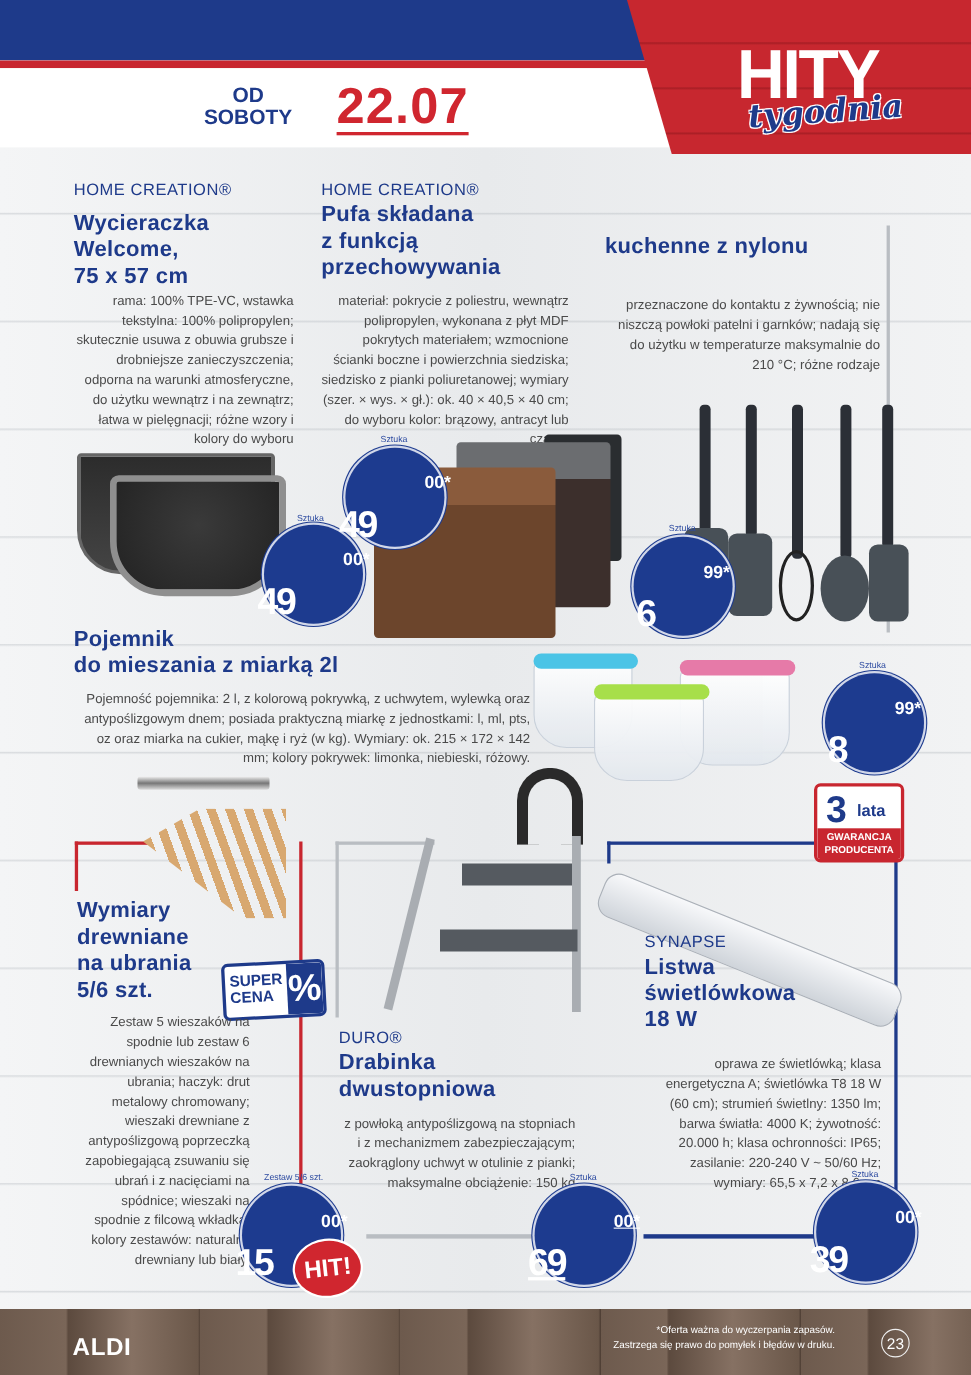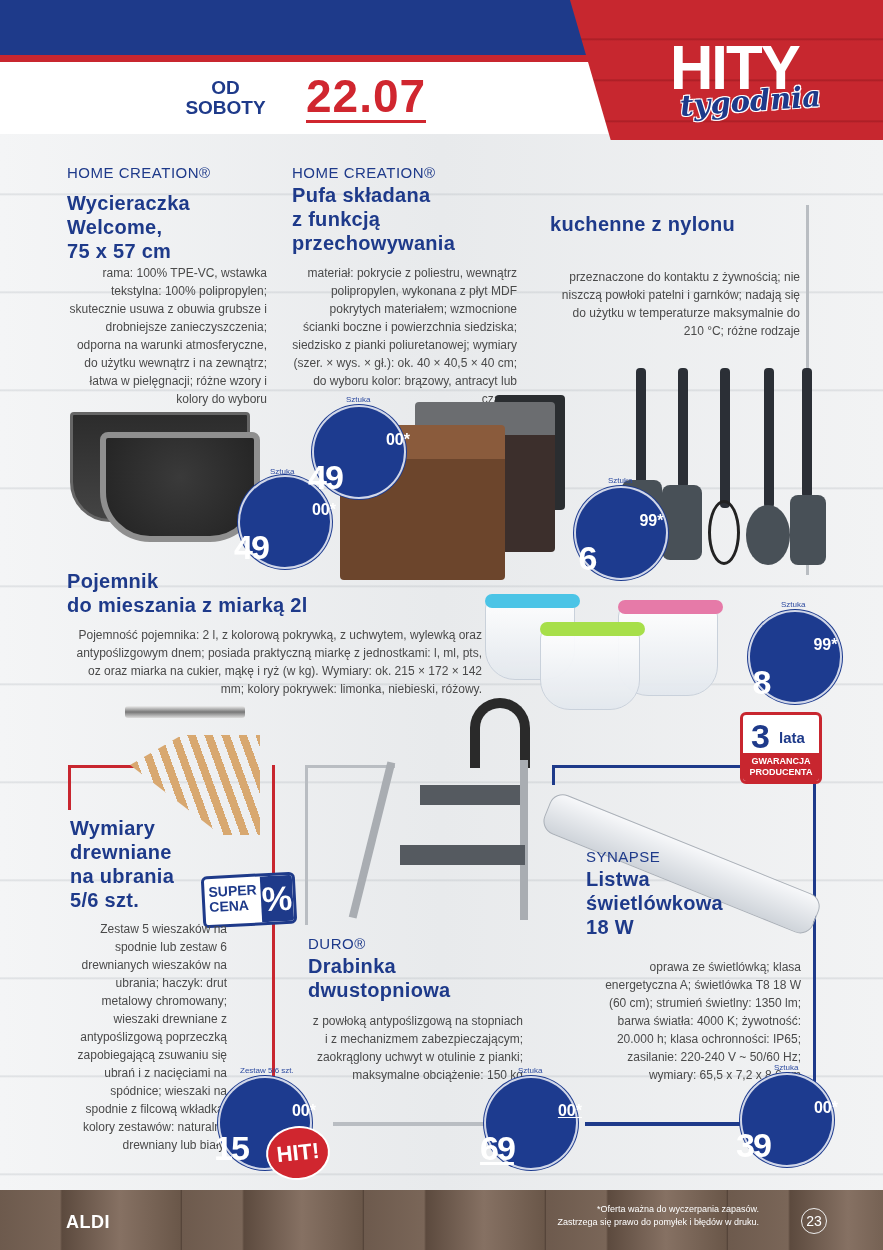--- a/index.html
+++ b/index.html
@@ -43,21 +43,21 @@
   
   .mat1 { position:absolute; left:70px; top:412px; width:180px; height:110px; background:linear-gradient(#2c2c2c,#444); border:3px solid #666; border-radius:4px 4px 40px 40px; }
   .mat2 { position:absolute; left:100px; top:432px; width:160px; height:110px; background:radial-gradient(circle at 50% 40%, #3a3a3a, #222); border:6px solid #8f8f8f; border-radius:8px 8px 50px 50px; }
   .box { position:absolute; }
   .utensil { position:absolute; width:10px; background:#2b2f36; border-radius:4px; }
   .utensil-head { position:absolute; background:#485057; border-radius:8px; }
   .bowl { position:absolute; border-radius:10px 10px 30px 30px; background:linear-gradient(#ffffff,#e3e8ee); border:1px solid #c8d0da; opacity:0.95; }
   .lid { position:absolute; height:14px; border-radius:8px; }
   .footer { position:absolute; left:0; top:1190px; width:883px; height:60px;
     background: repeating-linear-gradient(90deg, #6d5a4d 0px, #7a6658 60px, #5c4a3e 62px, #867163 120px, #6a5749 180px, #4f3f35 182px); }
-  .aldi { position:absolute; left:66px; top:1212px; color:#fff; font-weight:bold; font-size:18px; letter-spacing:0.5px; }
+  .aldi { position:absolute; left:66px; top:1212px; color:#fff; font-weight:bold; font-size:22px; letter-spacing:0.5px; }
   .disc { position:absolute; right:124px; top:1203px; color:#fff; font-size:9px; text-align:right; line-height:13px; }
   .pagenum { position:absolute; left:801px; top:1208px; width:26px; height:26px; border:1.5px solid #eee; border-radius:50%; color:#fff; font-size:14px; display:flex; align-items:center; justify-content:center; }
   .super { position:absolute; left:202px; top:874px; width:94px; height:52px; border:3px solid #1e3a8a; border-radius:6px; background:#fff; transform:rotate(-3deg); display:flex; overflow:hidden; }
   .super .txt { width:56px; color:#1e3a8a; font-weight:bold; font-size:14px; line-height:15px; padding:6px 2px 0 4px; }
   .super .pct { flex:1; background:#1e3a8a; color:#fff; font-weight:bold; font-size:34px; display:flex; align-items:center; justify-content:center; }
   .hit { position:absolute; left:268px; top:1128px; width:60px; height:50px; border-radius:50%; background:#d0262f; color:#fff; font-weight:bold; font-size:22px; display:flex; align-items:center; justify-content:center; box-shadow:0 0 0 2px #fff; transform:rotate(-6deg); }
   .warranty { position:absolute; left:740px; top:712px; width:82px; height:72px; border:3px solid #c8262f; border-radius:6px; background:#fff; overflow:hidden; }
   .warranty .num { position:absolute; left:8px; top:2px; color:#1e3a8a; font-weight:bold; font-size:34px; }
   .warranty .lata { position:absolute; left:36px; top:14px; color:#1e3a8a; font-weight:bold; font-size:15px; }
   .warranty .band { position:absolute; left:0; bottom:0; width:100%; height:28px; background:#c8262f; color:#fff; font-weight:bold; font-size:9px; text-align:center; line-height:11px; padding-top:3px; }

